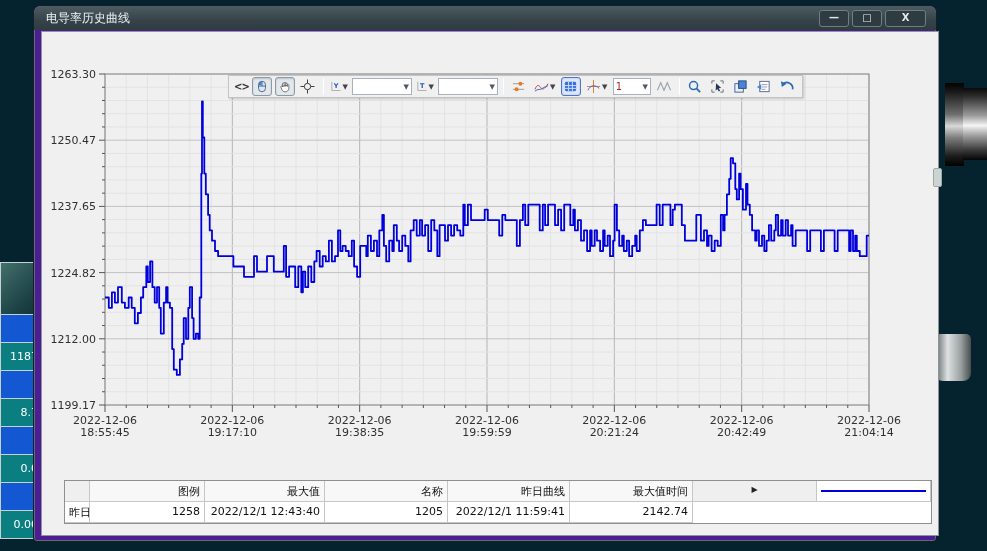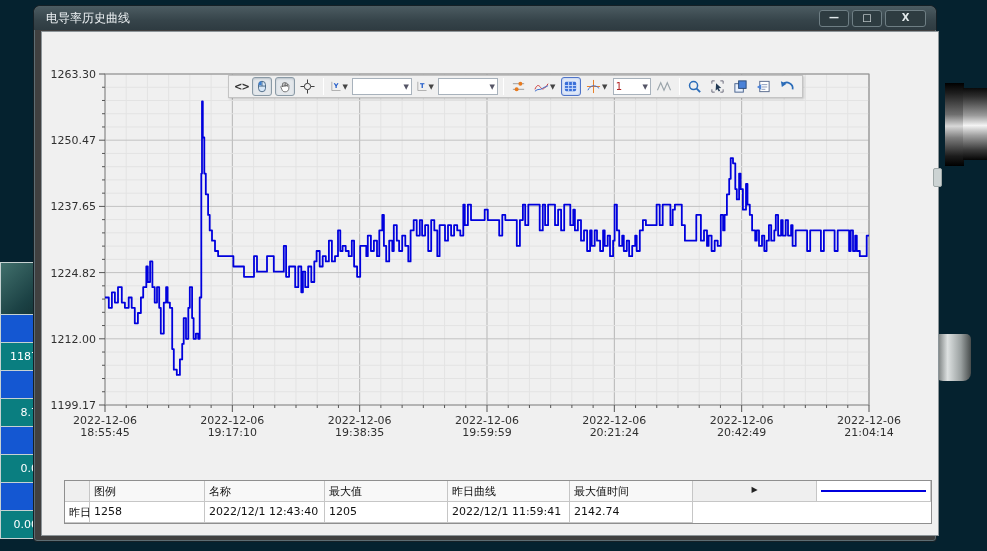--- a/index.html
+++ b/index.html
@@ -21,21 +21,21 @@
   .white-tab{position:absolute;right:45px;top:168px;width:9px;height:19px;z-index:6;
     background:#ccd3d3;border-radius:2px;border:1px solid #9fa8a8;}
   .cylinder{position:absolute;right:16px;top:334px;width:36px;height:47px;z-index:1;
     background:linear-gradient(90deg,#5a6060,#dde1e1 35%,#9aa0a0 72%,#474c4c);
     border-radius:5px 5px 8px 8px;}
   .cyl-top{position:absolute;right:16px;top:329px;width:36px;height:12px;z-index:1;
     border-radius:50%;background:linear-gradient(90deg,#8fcfc0,#eafff6 40%,#7fae a2);}
 
   
   .window{position:absolute;left:33px;top:5px;width:904px;height:537px;z-index:5;
-    background:#404040;border:1px solid #152026;border-radius:7px 7px 4px 4px;
+    background:#4c1d95;border:1px solid #152026;border-radius:7px 7px 4px 4px;
     box-shadow:inset 0 0 0 1px #5d6d73;}
   .titlebar{height:24px;line-height:24px;padding-left:12px;color:#eef2f4;font-size:12px;
     background:linear-gradient(180deg,#4c5c62,#36444a 60%,#2e3b41);border-radius:7px 7px 0 0;}
   .win-controls{position:absolute;top:4px;right:10px;display:flex;gap:3px;}
   .win-btn{width:30px;height:17px;background:#2e3c41;border:1px solid #6e7e84;border-radius:3px;
     color:#e2e9eb;font-size:10px;text-align:center;line-height:14px;font-weight:bold;cursor:default;}
   .win-btn.close{width:41px;}
   .client{position:absolute;left:7px;top:25px;width:898px;height:505px;
     background:#f0f0f0;border:1px solid #8d9599;overflow:hidden;}
 
@@ -52,21 +52,21 @@
     justify-content:space-between;padding:0 2px;font-size:10px;}
   .combo .val{color:#b22222;}
   .combo .arr{color:#556;font-size:7px;}
   .sep{width:1px;height:17px;background:#c2c2c2;border-right:1px solid #fff;margin:0 2px;}
 
   
   .grid-table{position:absolute;left:22px;top:448px;z-index:2;display:grid;
     grid-template-columns:25px 115px 120px 123px 122px 123px 124px 114px;
     border:1px solid #8f8f8f;background:#fff;font-size:11px;color:#111;}
   .gcell{border-right:1px solid #c6c6c6;border-bottom:1px solid #c6c6c6;
-    padding:3px 4px 2px 4px;height:21px;white-space:nowrap;overflow:hidden;background:#fff;}
+    padding:3px 4px 2px 4px;height:21px;white-space:nowrap;overflow:hidden;background:#fff;text-align:right;}
   .gcell.hdr{background:#f8f8f8;}
   .gcell.rowhdr{background:#efefef;text-align:center;padding-top:4px;font-size:8px;color:#222;}
   .legend-line{height:2px;margin-top:6px;background:#0000dd;}
 </style>
 </head>
 <body>
 
 <div class="left-strip">
   <div class="ls-grad"></div>
   <div class="ls-blue"></div>
@@ -359,22 +359,22 @@
             <path d="M14 11A6.2 6.2 0 003.5 5.6" stroke="#2b6cb8" stroke-width="1.8" fill="none"></path>
             <path d="M1.5 2.5l1 6 5-3.5z" fill="#2b6cb8"></path>
           </svg>
       </span>
     </div>
 
     
     <div class="grid-table">
       <div class="gcell hdr rowhdr"></div>
       <div class="gcell hdr">图例</div>
+      <div class="gcell hdr">最大值</div>
       <div class="gcell hdr">名称</div>
-      <div class="gcell hdr">最大值</div>
       <div class="gcell hdr">昨日曲线</div>
       <div class="gcell hdr">最大值时间</div>
 
       <div class="gcell rowhdr">▶</div>
       <div class="gcell">
           <div class="legend-line" style="background: rgb(0, 0, 221);"></div>
         </div>
       <div class="gcell">昨日曲线</div>
       <div class="gcell">1258</div>
       <div class="gcell">2022/12/1 12:43:40</div>

